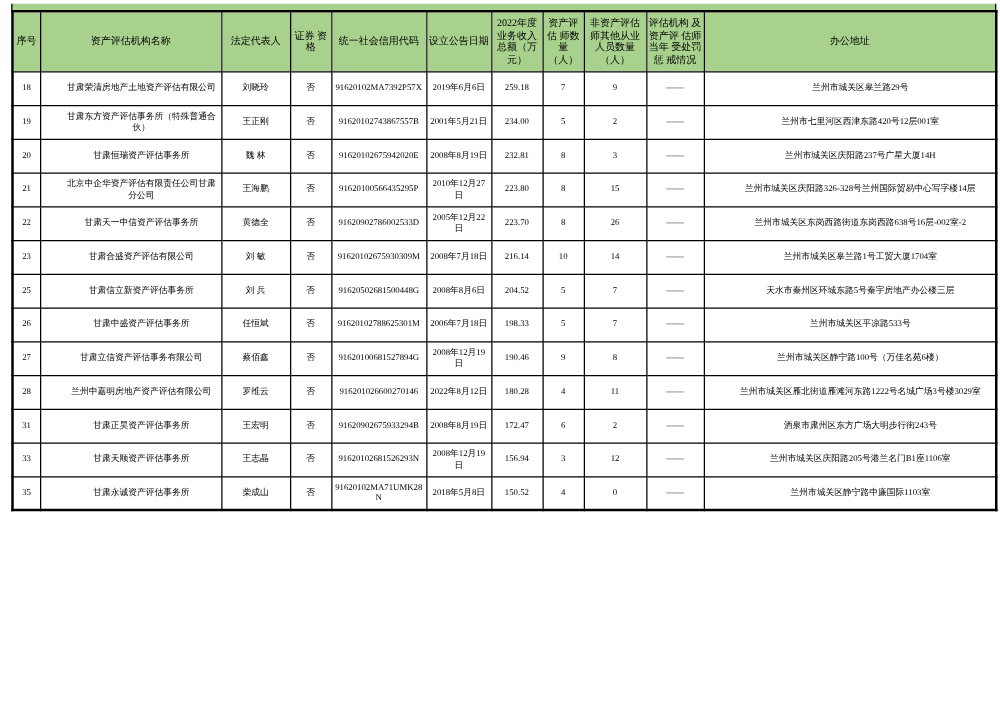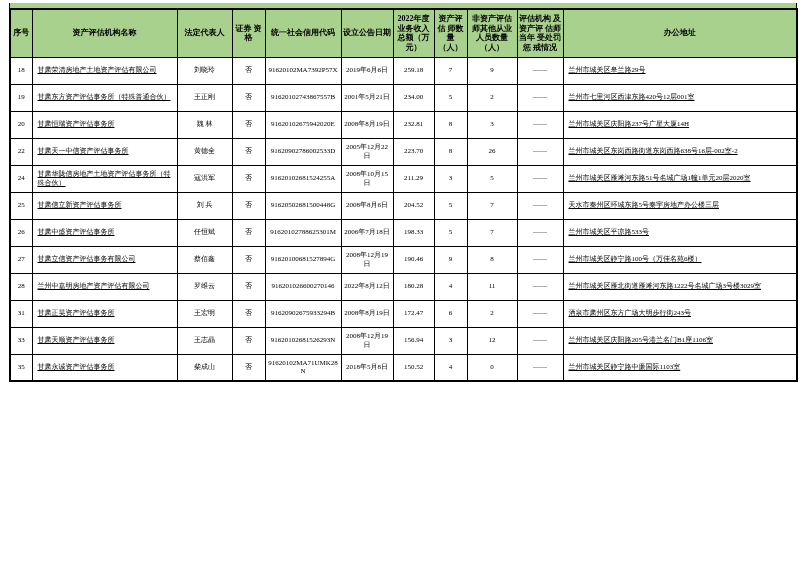--- a/index.html
+++ b/index.html
@@ -3,25 +3,25 @@
 <meta charset="utf-8">
 <style>
   :root { --header-bg:#a9d18e; --border:#000; --text:#000; }
   * { box-sizing: border-box; margin: 0; padding: 0; }
   html,body { width:800px; height:566px; background:#fff; overflow:hidden;
     font-family:"Liberation Serif","DejaVu Serif",serif; color:var(--text); }
   .page { padding:3px 3px 0 9px; }
   .sliver { height:5px; background:var(--header-bg); border-left:1px solid var(--border); border-right:1px solid var(--border); }
   table { border-collapse:collapse; table-layout:fixed; width:787px; border:2px solid var(--border); }
   th,td { border:1px solid var(--border); overflow:hidden; }
-  th { background:var(--header-bg); font-weight:bold; font-size:8px; line-height:1.2;
+  th { background:var(--header-bg); font-weight:normal; font-size:8px; line-height:1.2;
        text-align:center; vertical-align:middle; padding:1px; height:48px; }
   td { font-size:7px; line-height:1.25; vertical-align:middle; height:27px;
        text-align:center; padding:1px 2px; word-break:break-all; }
-  td.col-1, td.col-10 { text-align:left; padding-left:5px;text-decoration:underline; }
+  td.col-1, td.col-10 { text-align:center; padding-left:19px; }
   col.c0{width:22px} col.c1{width:145px} col.c2{width:55px} col.c3{width:33px}
   col.c4{width:76px} col.c5{width:52px} col.c6{width:41px} col.c7{width:33px}
   col.c8{width:50px} col.c9{width:46px} col.c10{width:234px}
 </style>
 </head>
 <body>
 
 <div class="page">
   <div class="sliver"></div>
   <table>
@@ -87,44 +87,57 @@
           <td class="col-3">否</td>
           <td class="col-4">91620102675942020E</td>
           <td class="col-5">2008年8月19日</td>
           <td class="col-6">232.81</td>
           <td class="col-7">8</td>
           <td class="col-8">3</td>
           <td class="col-9">——</td>
           <td class="col-10">兰州市城关区庆阳路237号广星大厦14H</td>
         </tr>
         <tr>
+          <td class="col-0">21</td>
+          <td class="col-1">北京中企华资产评估有限责任公司甘肃分公司</td>
+          <td class="col-2">王海鹏</td>
+          <td class="col-3">否</td>
+          <td class="col-4">91620100566435295P</td>
+          <td class="col-5">2010年12月27日</td>
+          <td class="col-6">223.80</td>
+          <td class="col-7">8</td>
+          <td class="col-8">15</td>
+          <td class="col-9">——</td>
+          <td class="col-10">兰州市城关区庆阳路326-328号兰州国际贸易中心写字楼14层</td>
+        </tr>
+        <tr>
           <td class="col-0">22</td>
           <td class="col-1">甘肃天一中信资产评估事务所</td>
           <td class="col-2">黄德全</td>
           <td class="col-3">否</td>
           <td class="col-4">91620902786002533D</td>
           <td class="col-5">2005年12月22日</td>
           <td class="col-6">223.70</td>
           <td class="col-7">8</td>
           <td class="col-8">26</td>
           <td class="col-9">——</td>
           <td class="col-10">兰州市城关区东岗西路街道东岗西路638号16层-002室-2</td>
         </tr>
         <tr>
-          <td class="col-0">24</td>
-          <td class="col-1">甘肃华陇信房地产土地资产评估事务所（特殊合伙）</td>
-          <td class="col-2">寇洪军</td>
-          <td class="col-3">否</td>
-          <td class="col-4">91620102681524255A</td>
-          <td class="col-5">2008年10月15日</td>
-          <td class="col-6">211.29</td>
-          <td class="col-7">3</td>
-          <td class="col-8">5</td>
-          <td class="col-9">——</td>
-          <td class="col-10">兰州市城关区雁滩河东路51号名城广场1幢1单元20层2020室</td>
+          <td class="col-0">23</td>
+          <td class="col-1">甘肃合盛资产评估有限公司</td>
+          <td class="col-2">刘  敏</td>
+          <td class="col-3">否</td>
+          <td class="col-4">91620102675930309M</td>
+          <td class="col-5">2008年7月18日</td>
+          <td class="col-6">216.14</td>
+          <td class="col-7">10</td>
+          <td class="col-8">14</td>
+          <td class="col-9">——</td>
+          <td class="col-10">兰州市城关区皋兰路1号工贸大厦1704室</td>
         </tr>
         <tr>
           <td class="col-0">25</td>
           <td class="col-1">甘肃信立新资产评估事务所</td>
           <td class="col-2">刘  兵</td>
           <td class="col-3">否</td>
           <td class="col-4">91620502681500448G</td>
           <td class="col-5">2008年8月6日</td>
           <td class="col-6">204.52</td>
           <td class="col-7">5</td>

